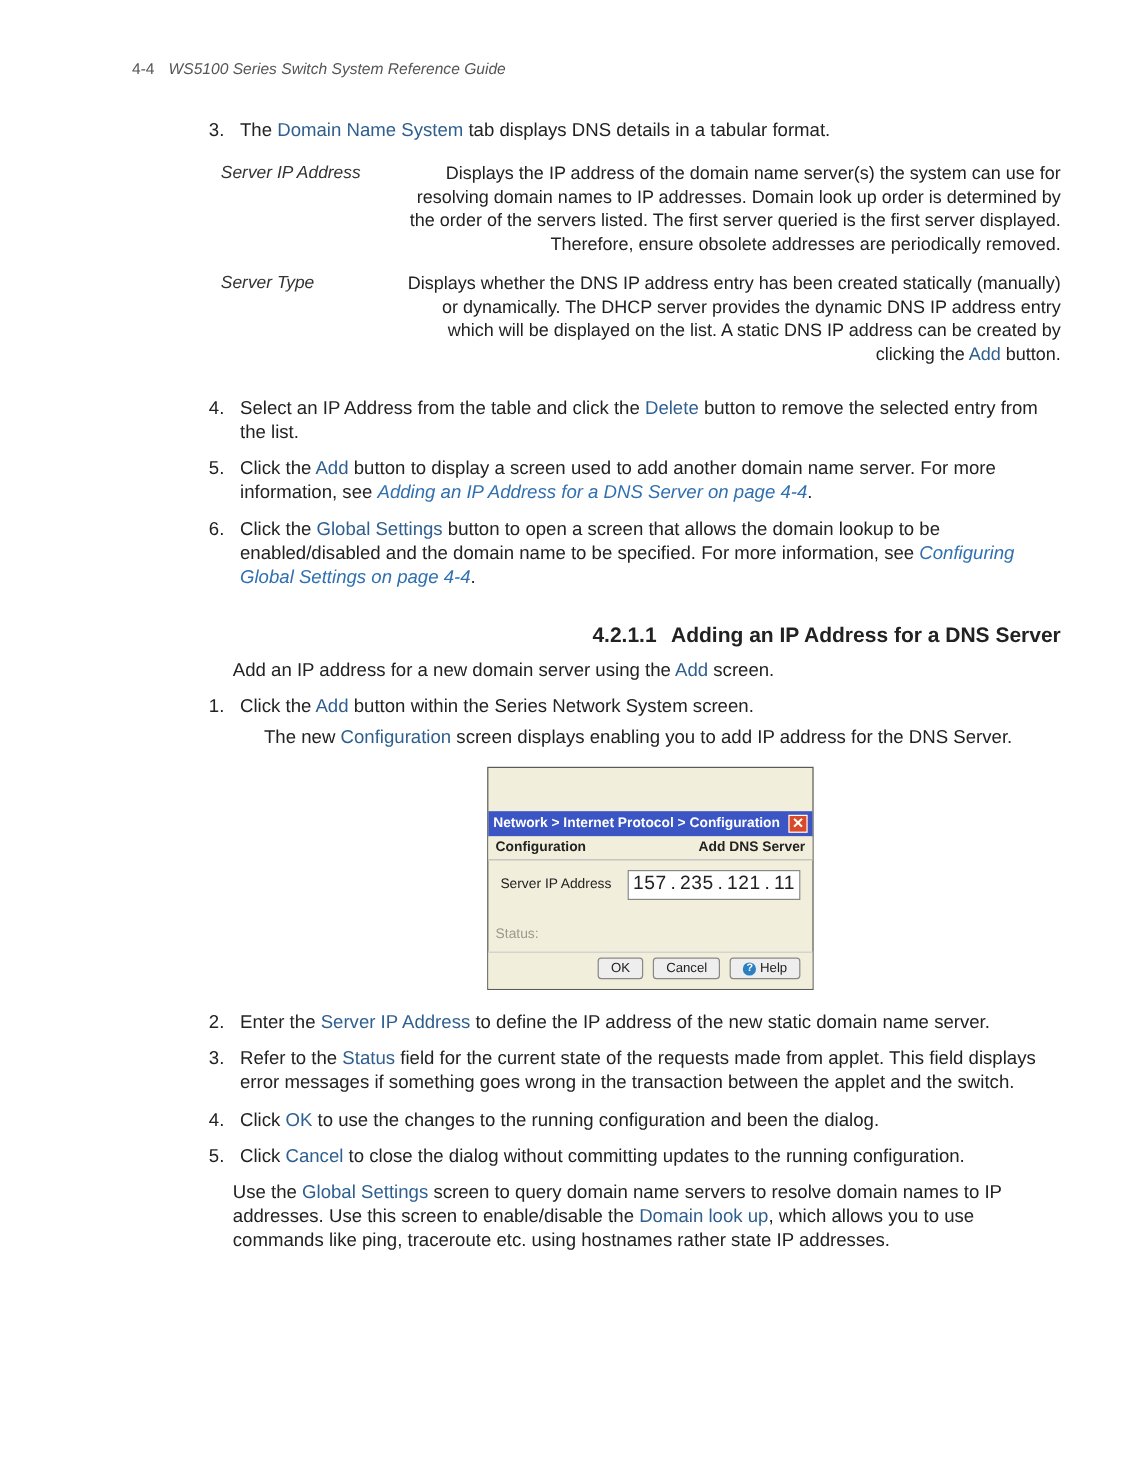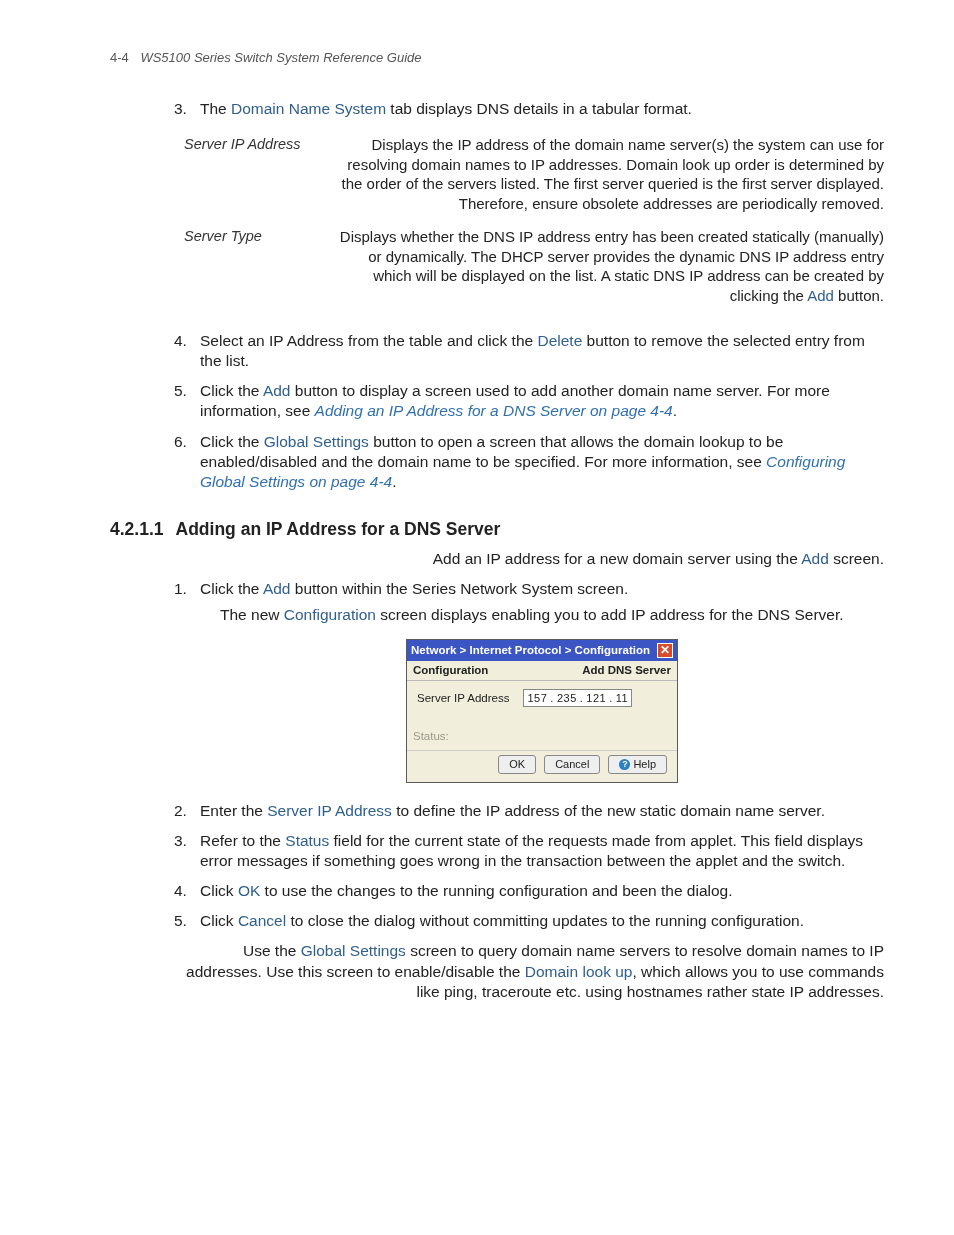--- a/index.html
+++ b/index.html
@@ -60,25 +60,25 @@
     font-size: 15px;
     line-height: 1.3;
     text-align: right;
   }
   .section-h {
     font-weight: bold;
     font-size: 17.5px;
     margin: 26px 0 8px 0;
     font-family: "Arial Narrow", Arial, sans-serif;
     letter-spacing: 0;
+    text-align: right;
   }
   .section-h .secnum { margin-right: 12px; }
   .body-p {
-    margin: 6px 0 10px 62px;
-    text-align: right;
+    margin: 6px 0 10px 84px;
   }
   .sub-p {
     margin: 6px 0 10px 20px;
   }
   .dialog-wrap {
     display: flex;
     justify-content: center;
     margin: 14px 0 18px 0;
   }
   .dialog {
@@ -89,20 +89,21 @@
     font-family: Tahoma, Arial, sans-serif;
   }
   .dialog .titlebar {
     background: #3b56c4;
     color: #fff;
     font-weight: bold;
     padding: 3px 4px;
     display: flex;
     align-items: center;
     justify-content: space-between;
+    margin-top: 36px;
   }
   .dialog .close-box {
     width: 16px; height: 15px; background: #d94a2a;
     border: 1px solid #fff;
     color: #fff; text-align: center; line-height: 13px;
     font-size: 12px;
     box-sizing: border-box;
   }
   .dialog .subrow {
     display: flex;
@@ -116,21 +117,21 @@
     padding: 8px 10px 20px 10px;
     display: flex;
     align-items: center;
     gap: 14px;
   }
   .dialog .ip-input {
     background: #fff;
     border: 1px solid #888;
     padding: 1px 3px;
     font-family: Tahoma, Arial, sans-serif;
-    font-size: 11px;
+    font-size: 16px;
     letter-spacing: 0.5px;
     display: inline-flex;
     gap: 3px;
   }
   .dialog .status {
     color: #9a9a8a;
     padding: 2px 6px 6px 6px;
     font-style: normal;
   }
   .dialog .btnrow {

